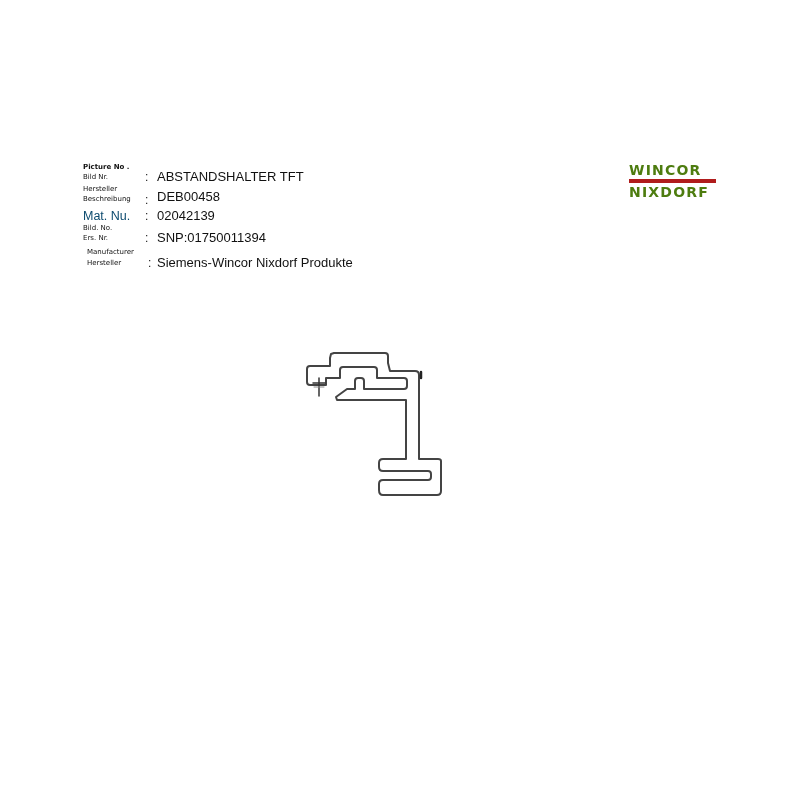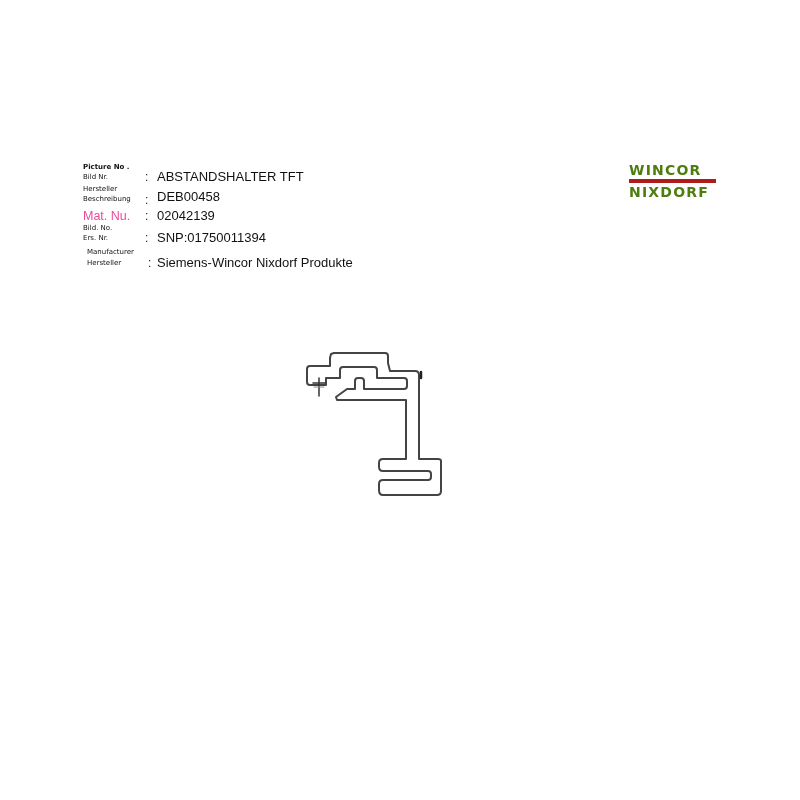--- a/index.html
+++ b/index.html
@@ -21,21 +21,21 @@
       font-size: 7px;
       line-height: 8px;
       color: #111;
       white-space: nowrap;
     }
     .big-label {
       position: absolute;
       font-family: "Liberation Sans", sans-serif;
       font-size: 12.5px;
       line-height: 14px;
-      color: #ec4899;
+      color: #0c4a6e;
       white-space: nowrap;
     }
     .colon {
       position: absolute;
       font-family: "Liberation Sans", sans-serif;
       font-size: 12px;
       line-height: 14px;
       color: #222;
     }
     .value {

